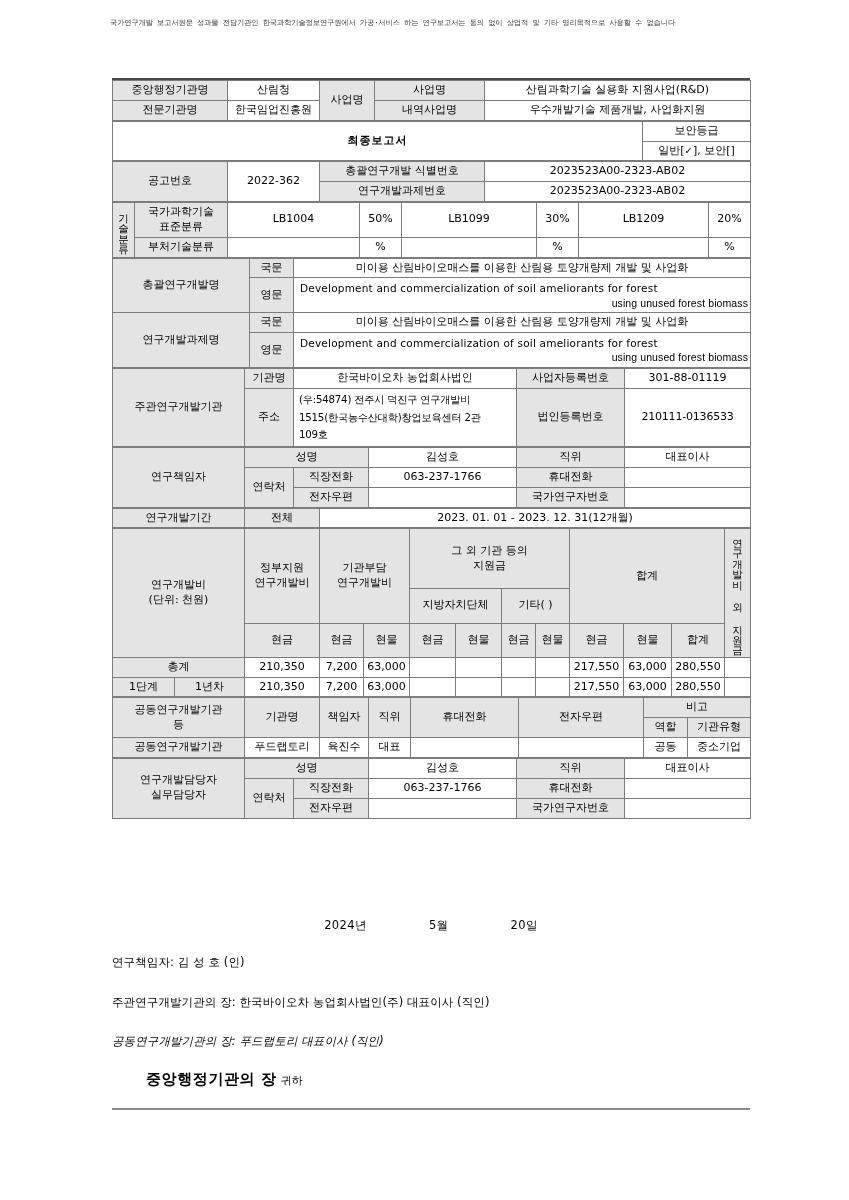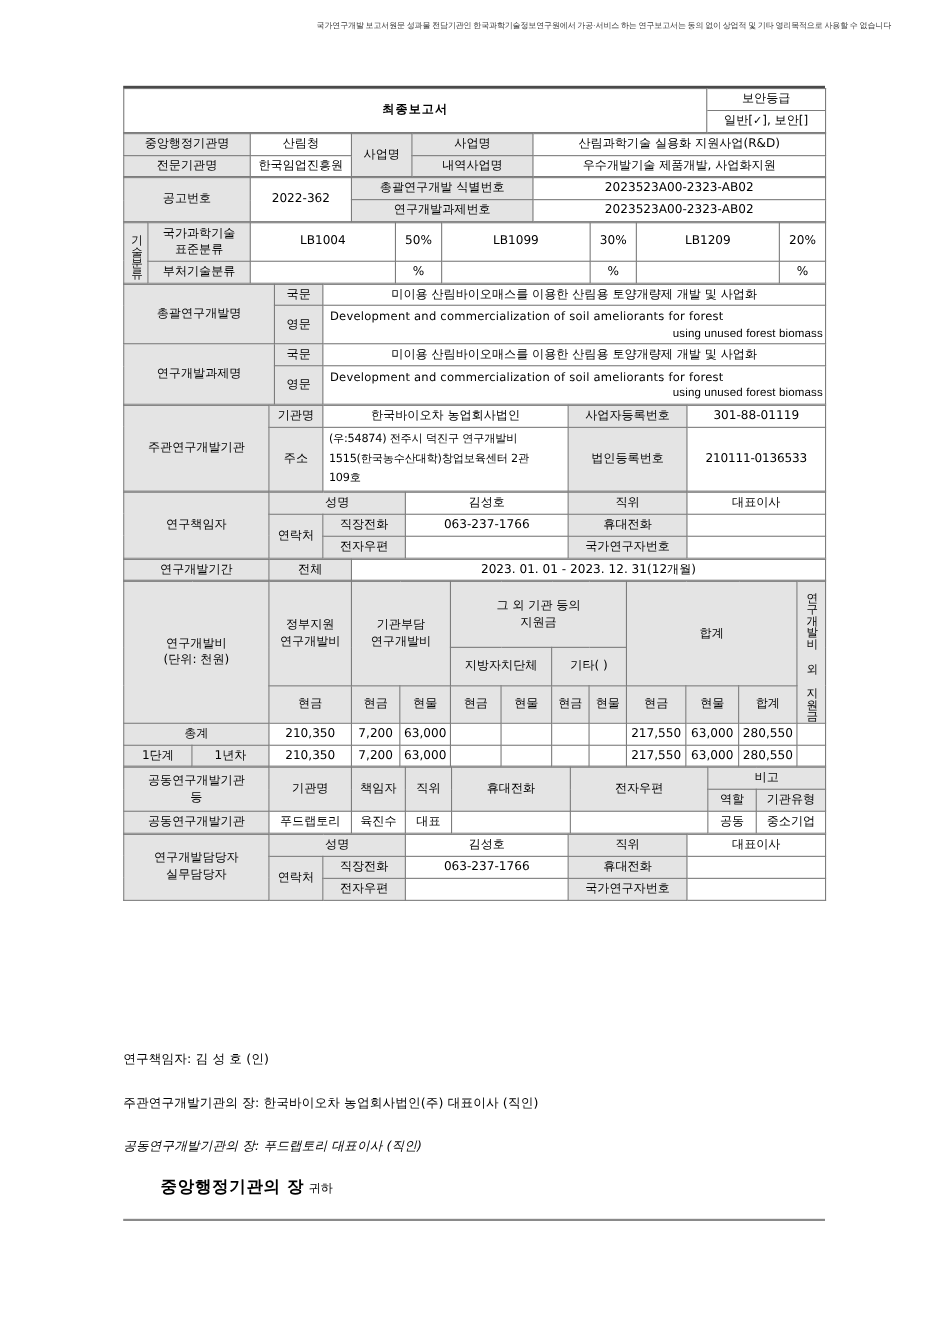--- a/index.html
+++ b/index.html
@@ -22,26 +22,26 @@
     height: 1200px;
     box-sizing: border-box;
   }
 
   
   .disclaimer {
     position: absolute;
     top: 18px;
     left: 110px;
     width: 700px;
-    text-align: right;
+    text-align: left;
     font-size: 7.3px;
     letter-spacing: -0.15px;
     color: #3a3a3a;
     white-space: nowrap;
-    font-family: Liberation Serif, serif;
+    font-family: Liberation Mono, monospace;
   }
 
   
   .content {
     position: absolute;
     left: 112px;
     top: 78px;
     width: 638px;
   }
 
@@ -215,55 +215,55 @@
 <div class="page">
 
   <div class="disclaimer">국가연구개발 보고서원문 성과물 전담기관인 한국과학기술정보연구원에서 가공·서비스 하는 연구보고서는 동의 없이 상업적 및 기타 영리목적으로 사용할 수 없습니다</div>
 
   <div class="content">
 
     <div class="rule-top"></div>
 
     <table class="tbl">
       <colgroup>
+        <col style="width:115px">
+        <col style="width:92px">
+        <col style="width:55px">
+        <col style="width:110px">
+        <col style="width:266px">
+      </colgroup>
+      <tbody>
+          <tr>
+        <td class="lbl">중앙행정기관명</td>
+        <td class="val">산림청</td>
+        <td class="lbl" rowspan="2">사업명</td>
+        <td class="lbl">사업명</td>
+        <td class="val">산림과학기술 실용화 지원사업(R&amp;D)</td>
+      </tr>
+      <tr>
+        <td class="lbl">전문기관명</td>
+        <td class="val">한국임업진흥원</td>
+        <td class="lbl">내역사업명</td>
+        <td class="val">우수개발기술 제품개발, 사업화지원</td>
+      </tr>
+    </tbody>
+      </table>
+
+    <table class="tbl">
+      <colgroup>
         <col style="width:530px">
         <col style="width:108px">
       </colgroup>
       <tbody>
           <tr class="title-row">
         <td class="doc-title">최종보고서</td>
         <td class="sec-grade-outer">
           <div class="sec-grade-top">보안등급</div>
           <div class="sec-grade-bot"><span>일반[</span><span class="check">✓</span><span>], 보안[</span><span>]</span></div>
         </td>
-      </tr>
-    </tbody>
-      </table>
-
-    <table class="tbl">
-      <colgroup>
-        <col style="width:115px">
-        <col style="width:92px">
-        <col style="width:55px">
-        <col style="width:110px">
-        <col style="width:266px">
-      </colgroup>
-      <tbody>
-          <tr>
-        <td class="lbl">중앙행정기관명</td>
-        <td class="val">산림청</td>
-        <td class="lbl" rowspan="2">사업명</td>
-        <td class="lbl">사업명</td>
-        <td class="val">산림과학기술 실용화 지원사업(R&amp;D)</td>
-      </tr>
-      <tr>
-        <td class="lbl">전문기관명</td>
-        <td class="val">한국임업진흥원</td>
-        <td class="lbl">내역사업명</td>
-        <td class="val">우수개발기술 제품개발, 사업화지원</td>
       </tr>
     </tbody>
       </table>
 
     <table class="tbl">
       <colgroup>
         <col style="width:115px">
         <col style="width:92px">
         <col style="width:165px">
         <col style="width:266px">
@@ -592,20 +592,23 @@
         <td class="val">&nbsp;</td>
         <td class="lbl">국가연구자번호</td>
         <td class="val">&nbsp;</td>
       </tr>
     </tbody>
       </table>
 
   </div>
 
 
+  <div class="date-line">
+    <span class="date-y">2024년</span><span class="date-m">5월</span><span>20일</span>
+  </div>
 
   <div class="sig sig1">연구책임자: 김 성 호   (인)</div>
   <div class="sig sig2">주관연구개발기관의 장: 한국바이오차 농업회사법인(주) 대표이사 (직인)</div>
   <div class="sig sig3">공동연구개발기관의 장: 푸드랩토리 대표이사  (직인)</div>
 
   <div class="recipient">
     <span>중앙행정기관의 장</span><span class="suffix">귀하</span>
   </div>
 
   <div class="rule-bottom"></div>

